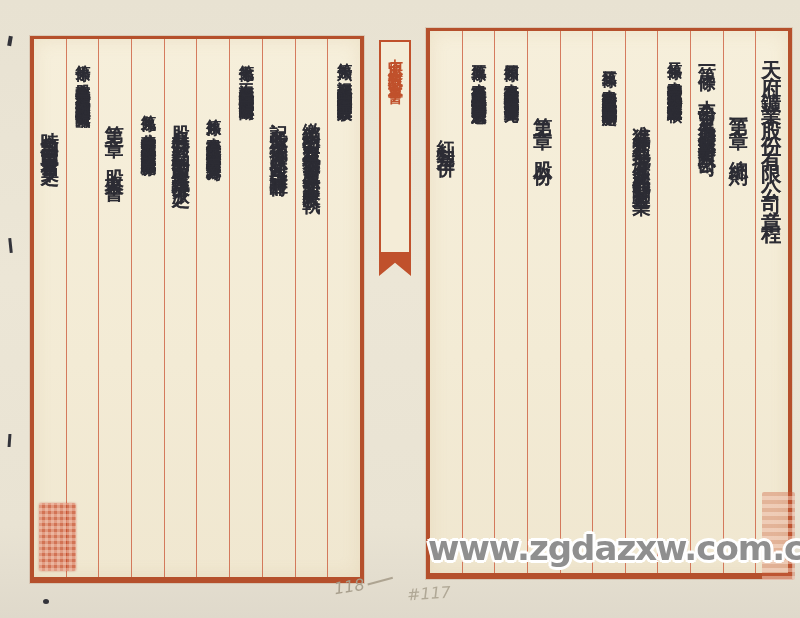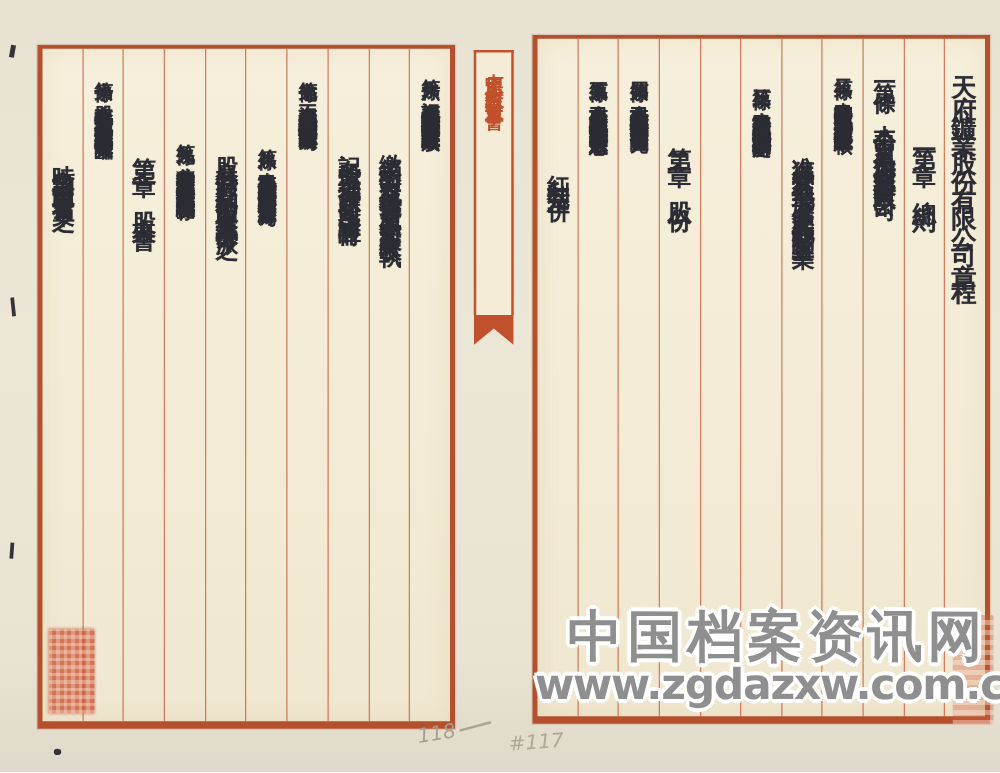--- a/index.html
+++ b/index.html
@@ -159,21 +159,20 @@
         </div>
         <div class="col continuation">
           <span class="vtext" style="padding-top: 95px;">紅利完全一併</span>
         </div>
       </div>
   </div>
 
   <div class="seal seal-left"></div>
   <div class="seal seal-right"></div>
 
-  <div class="wm watermark-cn">中国档案资讯网</div>
   <div class="wm watermark-url">www.zgdazxw.com.cn</div>
 
   <div class="pencil pencil-1">118</div>
   <div class="pencil pencil-2">#117</div>
 
   <div class="speck speck-1"></div>
   <div class="speck speck-2"></div>
   <div class="speck speck-3"></div>
   <div class="speck speck-4"></div>
 </div>

